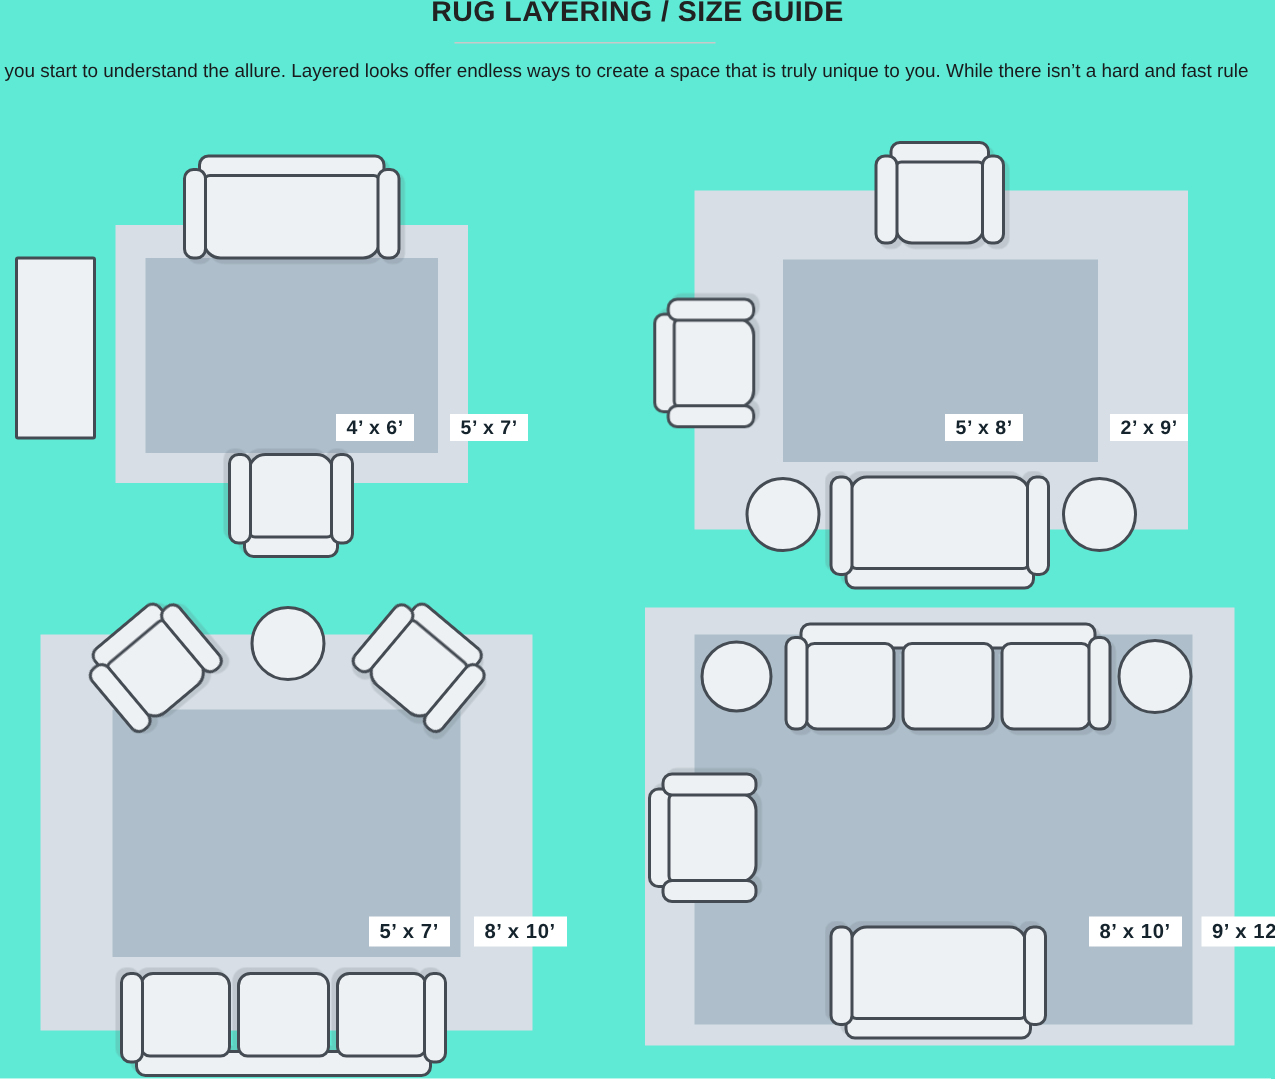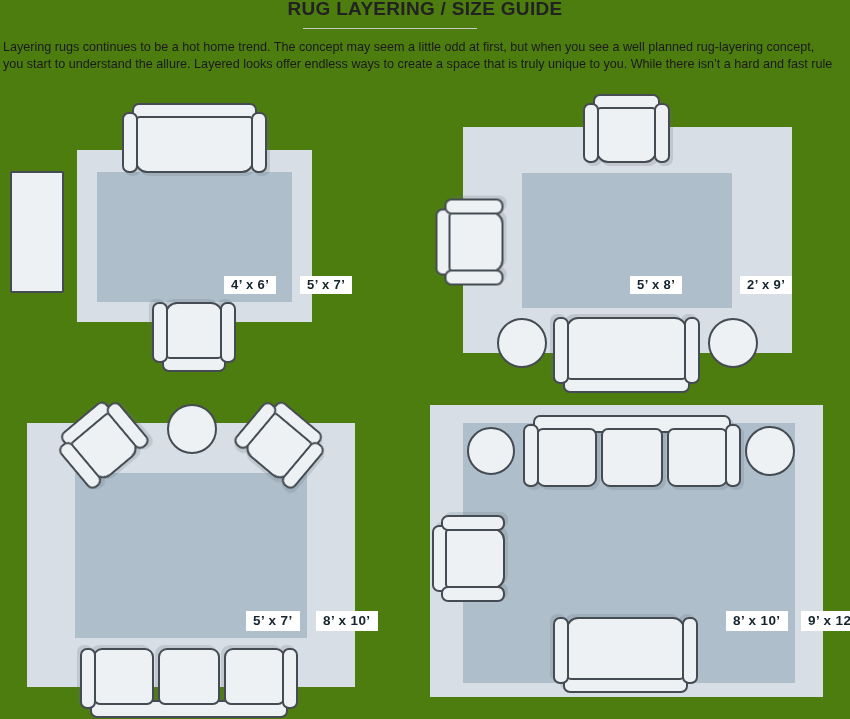--- a/index.html
+++ b/index.html
@@ -1,17 +1,17 @@
 <!DOCTYPE html>
 <html><head>
 <meta charset="utf-8">
 <style>
   html,body{margin:0;padding:0;background:#ffffff;}
   #canvas{
-    position:relative;width:850px;height:719px;background:#4d7c0f;overflow:hidden;
+    position:relative;width:850px;height:719px;background:#5eead4;overflow:hidden;
     font-family:"Liberation Sans",sans-serif;
   }
   
   .title{position:absolute;top:-2px;left:0;right:0;text-align:center;
     font-size:19px;font-weight:700;color:#222;letter-spacing:.3px;}
   .divider{position:absolute;top:28px;left:303px;width:174px;height:1px;background:#c9c9c9;}
   .intro{position:absolute;top:39px;left:3px;font-size:12.6px;color:#1a1a1d;}
   .intro div{line-height:17.3px;white-space:nowrap;}
   
   .rug{position:absolute;}
@@ -43,21 +43,20 @@
   .size-label.lg{font-size:13.5px;line-height:20px;height:20px;}
 </style>
 </head>
 <body>
 
 <div id="canvas">
 
   <div class="title">RUG LAYERING / SIZE GUIDE</div>
   <div class="divider"></div>
   <div class="intro">
-    <div>Layering rugs continues to be a hot home trend. The concept may seem a little odd at first, but when you see a well planned rug-layering concept,</div>
     <div>you start to understand the allure. Layered looks offer endless ways to create a space that is truly unique to you. While there isn’t a hard and fast rule</div>
   </div>
 
   <div>
     <div class="rug outer" style="left:77px;top:150px;width:235px;height:172px;"></div>
     <div class="rug inner" style="left:97px;top:172px;width:195px;height:130px;"></div>
     <div class="console" style="left:10px;top:171px;width:54px;height:122px;"></div>
 
     <div class="furn" style="left:122px;top:103px;width:145px;height:70px;">
       <div class="p back"></div>

